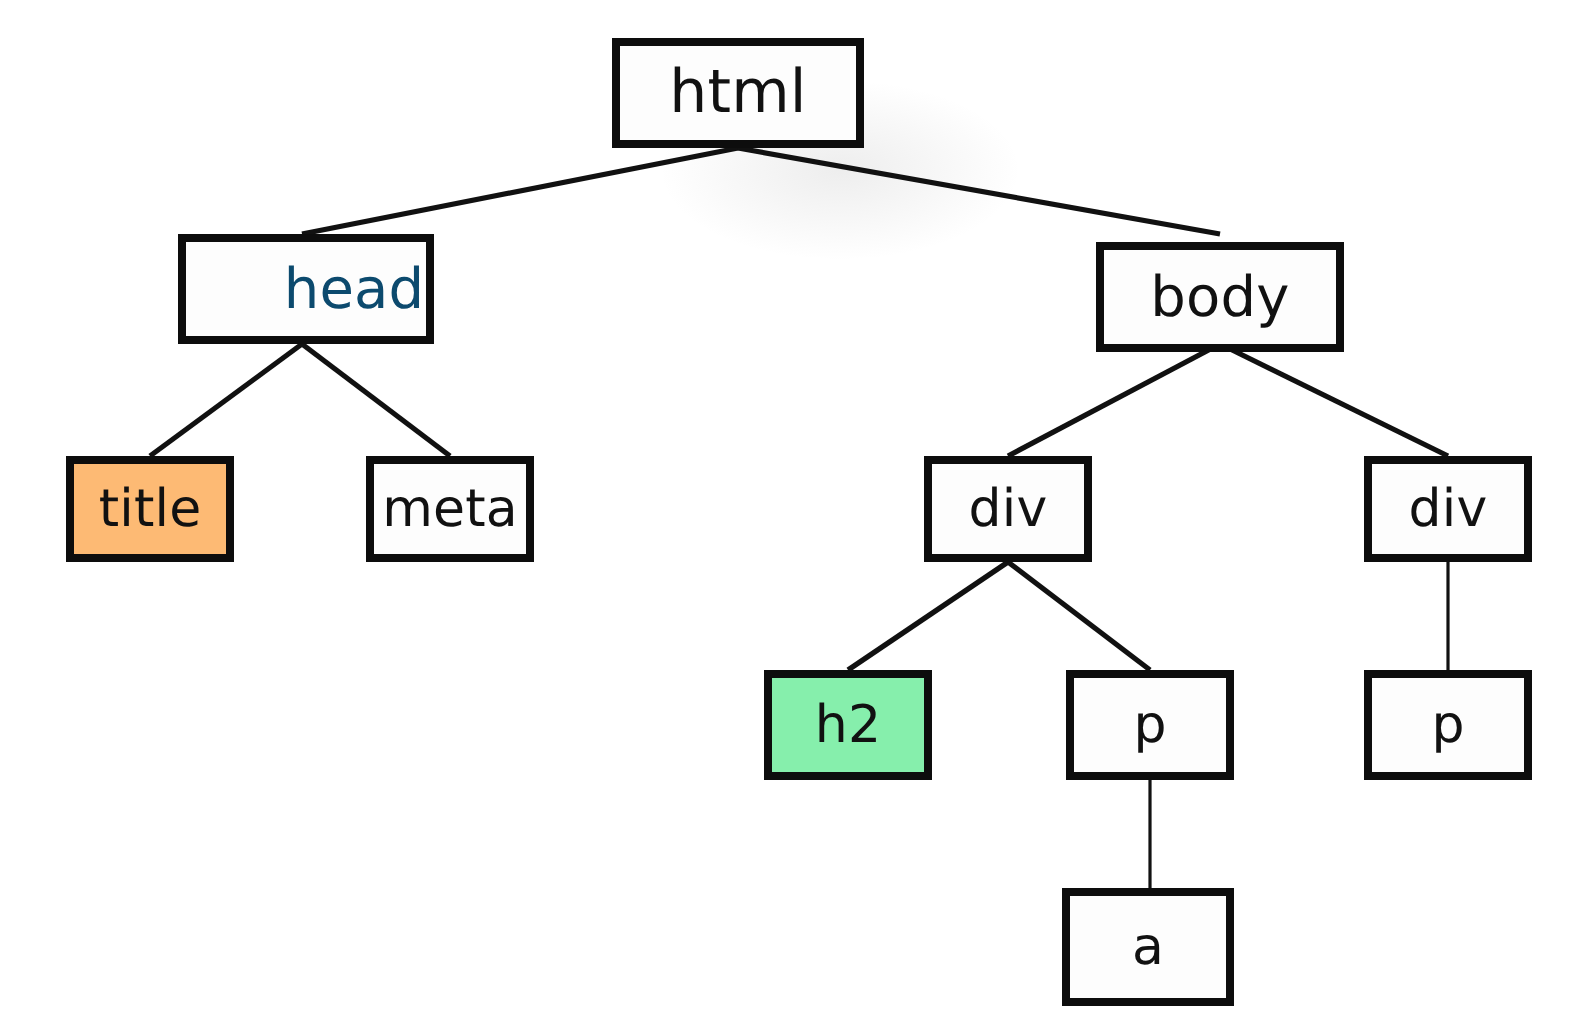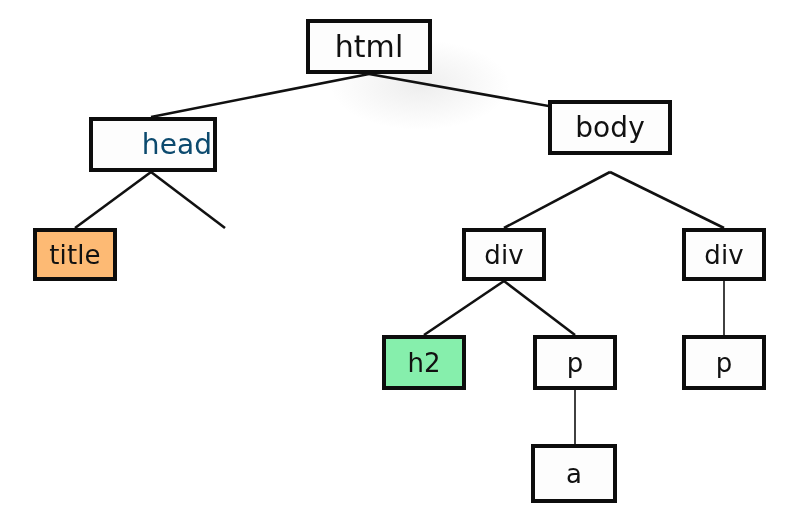--- a/index.html
+++ b/index.html
@@ -73,25 +73,28 @@
       <line x1="575" y1="390" x2="575" y2="444" stroke="#111111" stroke-width="1.6" shape-rendering="geometricPrecision"></line>
     </svg>
 
   <div id="node-layer">
       <div class="node" style="left: 306px; top: 19px; width: 126px; height: 55px; background: rgb(253, 253, 253); border-color: rgb(13, 13, 13); border-width: 4px; font-size: 30px; color: rgb(17, 17, 17);">
         <span class="node-label">html</span>
       </div>
       <div class="node" style="left: 89px; top: 117px; width: 128px; height: 55px; background: rgb(253, 253, 253); border-color: rgb(13, 13, 13); border-width: 4px; font-size: 28px; color: #0c4a6e; padding-left: 48px;">
         <span class="node-label">head</span>
       </div>
-      <div class="node" style="left: 548px; top: 100px; width: 124px; height: 55px; background: rgb(253, 253, 253); border-color: rgb(13, 13, 13); border-width: 4px; font-size: 28px; color: rgb(17, 17, 17);">
+      <div class="node" style="left: 548px; top: 121px; width: 124px; height: 55px; background: rgb(253, 253, 253); border-color: rgb(13, 13, 13); border-width: 4px; font-size: 28px; color: rgb(17, 17, 17);">
         <span class="node-label">body</span>
       </div>
       <div class="node" style="left: 33px; top: 228px; width: 84px; height: 53px; background: #fdba74; border-color: rgb(13, 13, 13); border-width: 4px; font-size: 26px; color: rgb(17, 17, 17);">
         <span class="node-label">title</span>
+      </div>
+      <div class="node" style="left: 183px; top: 228px; width: 84px; height: 53px; background: rgb(253, 253, 253); border-color: rgb(13, 13, 13); border-width: 4px; font-size: 26px; color: rgb(17, 17, 17);">
+        <span class="node-label">meta</span>
       </div>
       <div class="node" style="left: 462px; top: 228px; width: 84px; height: 53px; background: rgb(253, 253, 253); border-color: rgb(13, 13, 13); border-width: 4px; font-size: 26px; color: rgb(17, 17, 17);">
         <span class="node-label">div</span>
       </div>
       <div class="node" style="left: 682px; top: 228px; width: 84px; height: 53px; background: rgb(253, 253, 253); border-color: rgb(13, 13, 13); border-width: 4px; font-size: 26px; color: rgb(17, 17, 17);">
         <span class="node-label">div</span>
       </div>
       <div class="node" style="left: 382px; top: 335px; width: 84px; height: 55px; background: #86efac; border-color: rgb(13, 13, 13); border-width: 4px; font-size: 26px; color: rgb(17, 17, 17);">
         <span class="node-label">h2</span>
       </div>

